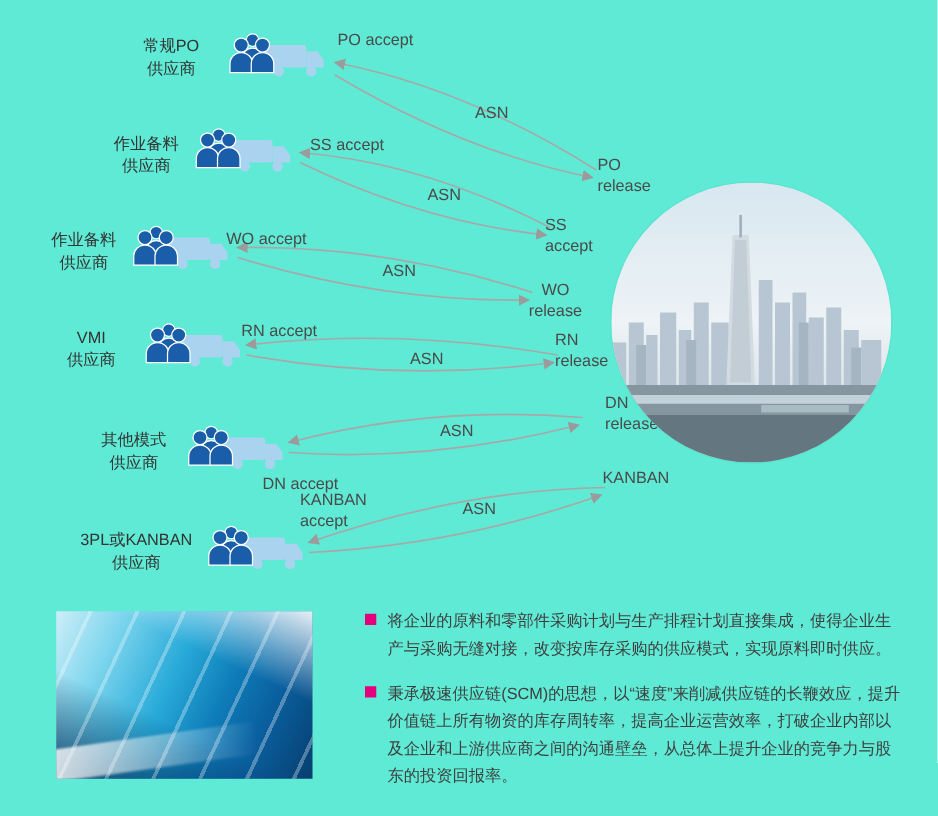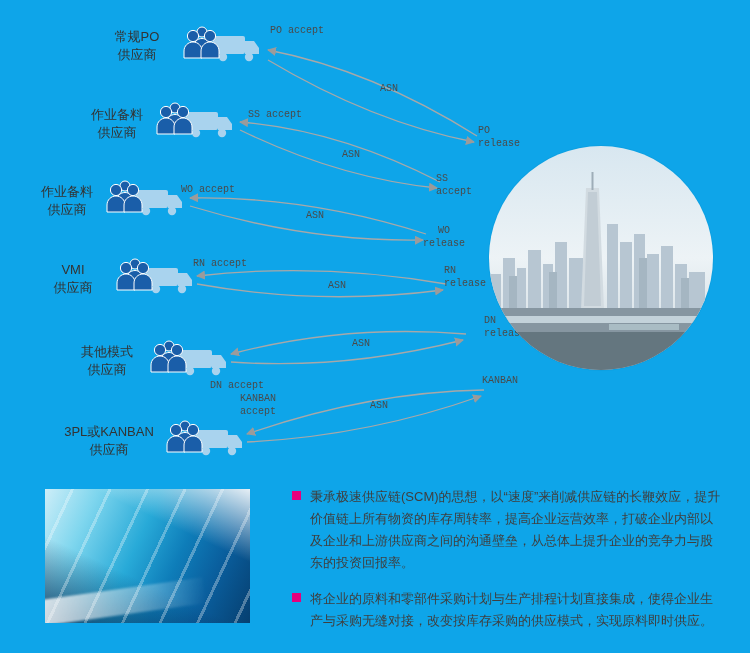--- a/index.html
+++ b/index.html
@@ -1,22 +1,22 @@
 <!DOCTYPE html>
 <html><head>
 <meta charset="utf-8">
 <style>
   html,body{margin:0;padding:0;background:#fff;}
-  .page{position:relative;width:750px;height:653px;background:#0ea5e9;overflow:hidden;
+  .page{position:relative;width:750px;height:653px;background:#5eead4;overflow:hidden;
         font-family:"Liberation Sans","DejaVu Sans",sans-serif;color:#333;}
   .diagram{position:absolute;left:0;top:0;width:750px;height:480px;}
   .arrows{position:absolute;left:0;top:0;width:750px;height:480px;pointer-events:none;}
   .abs{position:absolute;}
   .supplier-label{font-size:13px;color:#333;line-height:1.4;text-align:center;white-space:pre-line;}
-  .flow-label{font-size:10px;color:#4a4a4a;line-height:1.3;white-space:pre-line;font-family:Liberation Mono, monospace;}
+  .flow-label{font-size:13px;color:#4a4a4a;line-height:1.3;white-space:pre-line;}
   .icon-wrap{width:78px;height:44px;}
   .city-photo{position:absolute;left:489px;top:146px;width:224px;height:224px;border-radius:50%;
               overflow:hidden;box-shadow:0 0 0 1px rgba(0,0,0,0.03);}
   .train-photo{position:absolute;left:45px;top:489px;width:205px;height:134px;overflow:hidden;
     background:
       linear-gradient(25deg, rgba(4,44,84,0.85) 0%, rgba(4,44,84,0) 38%),
       linear-gradient(205deg, rgba(255,255,255,0.9) 0%, rgba(255,255,255,0) 32%),
       linear-gradient(115deg,#cdeef8 0%,#7fd6ee 20%,#28aad8 44%,#0e7db9 62%,#0a5f9e 78%,#063f70 100%);}
   .train-photo::before{content:"";position:absolute;inset:-20px;
       background:repeating-linear-gradient(115deg,rgba(255,255,255,0) 0 16px,rgba(255,255,255,0.38) 16px 19px,rgba(255,255,255,0) 19px 34px);
@@ -253,20 +253,20 @@
         <rect x="120" y="178" width="70" height="6" fill="#a9bcc4"></rect>
       </svg>
     </div>
   </div>
 
   <div class="train-photo"></div>
 
   <div class="notes">
     <div class="note">
       <span class="bullet"></span>
-      <p class="note-text">秉承极速供应链(SCM)的思想，以“速度”来削减供应链的长鞭效应，提升价值链上所有物资的库存周转率，提高企业运营效率，打破企业内部以及企业和上游供应商之间的沟通壁垒，从总体上提升企业的竞争力与股东的投资回报率。</p>
+      <p class="note-text">将企业的原料和零部件采购计划与生产排程计划直接集成，使得企业生产与采购无缝对接，改变按库存采购的供应模式，实现原料即时供应。</p>
     </div>
     <div class="note">
       <span class="bullet"></span>
-      <p class="note-text">将企业的原料和零部件采购计划与生产排程计划直接集成，使得企业生产与采购无缝对接，改变按库存采购的供应模式，实现原料即时供应。</p>
+      <p class="note-text">秉承极速供应链(SCM)的思想，以“速度”来削减供应链的长鞭效应，提升价值链上所有物资的库存周转率，提高企业运营效率，打破企业内部以及企业和上游供应商之间的沟通壁垒，从总体上提升企业的竞争力与股东的投资回报率。</p>
     </div>
   </div>
 </div>
 
 </body></html>

